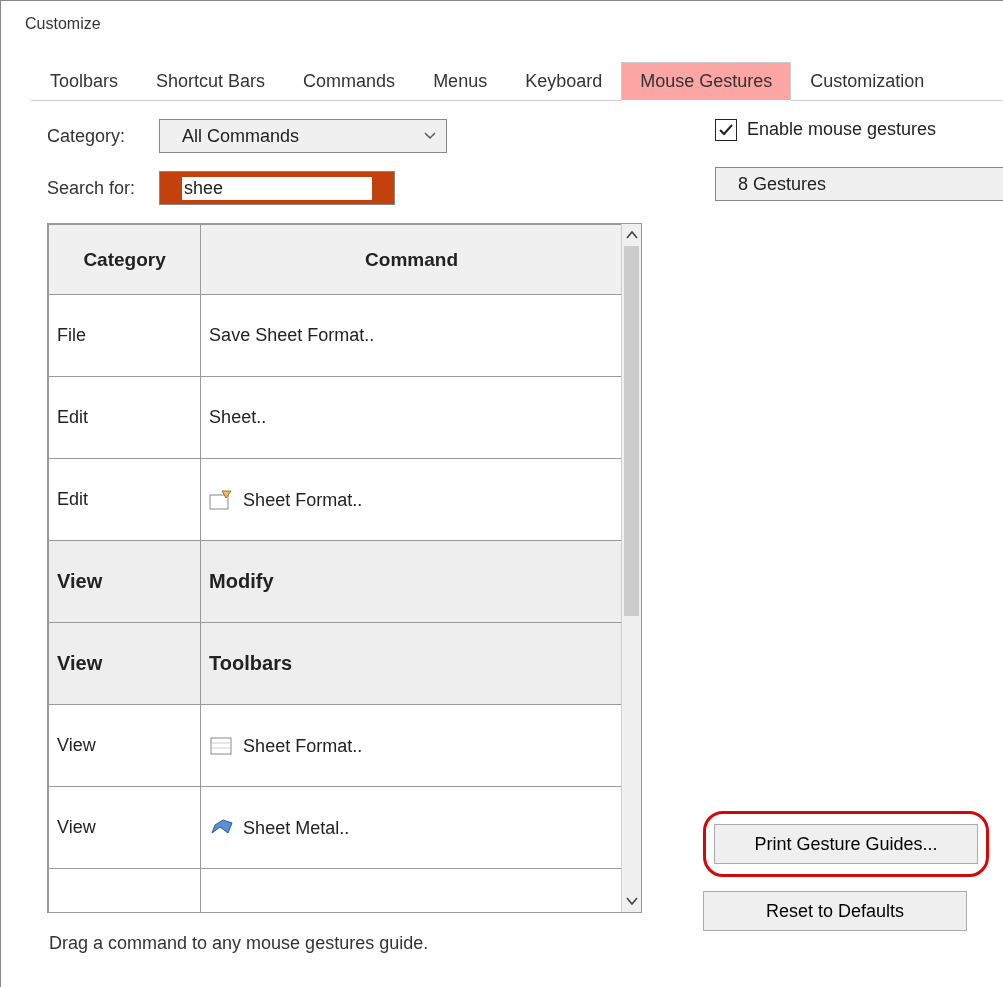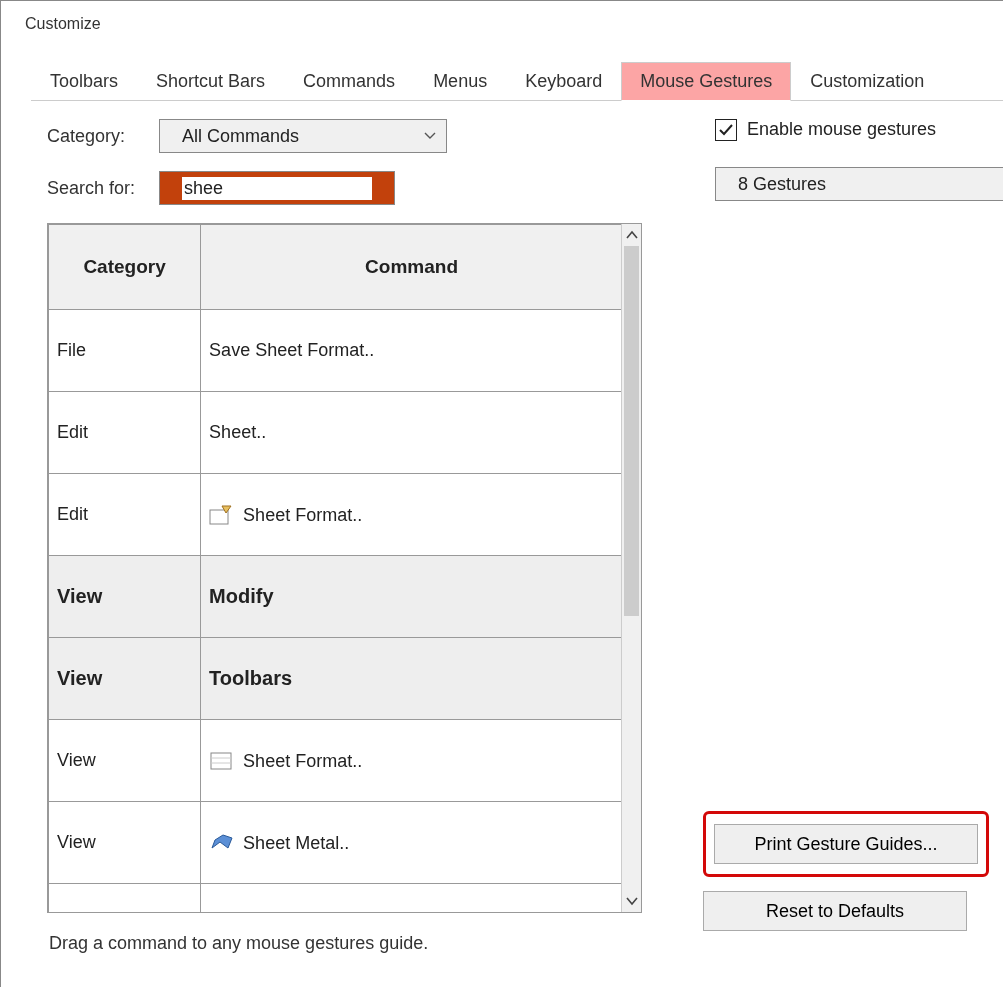--- a/index.html
+++ b/index.html
@@ -135,21 +135,21 @@
 }
 th, td {
   border: 1px solid #999;
   text-align: left;
   vertical-align: middle;
 }
 th {
   background: #f0f0f0;
   font-weight: 700;
   text-align: center;
-  height: 85px;
+  height: 70px;
   font-size: 19px;
 }
 td {
   height: 82px;
   padding: 0 8px;
   font-size: 18px;
   margin-left: 8px;
 }
 .col-cat { width: 150px; }
 .col-cmd { width: 416px; }
@@ -197,21 +197,21 @@
   height: 40px;
   background: #efefef;
   border: 1px solid #aaa;
   font-size: 18px;
   font-family: inherit;
   cursor: pointer;
   margin-bottom: 22px;
 }
 .highlight-ring {
   border: 3px solid #d30808;
-  border-radius: 6px;
+  border-radius: 20px;
   padding: 10px 8px;
   margin-bottom: 14px;
 }
 .highlight-ring .btn { margin-bottom: 0; }
 .right-bottom {
   position: absolute;
   right: 14px;
   bottom: 34px;
 }
 </style>

